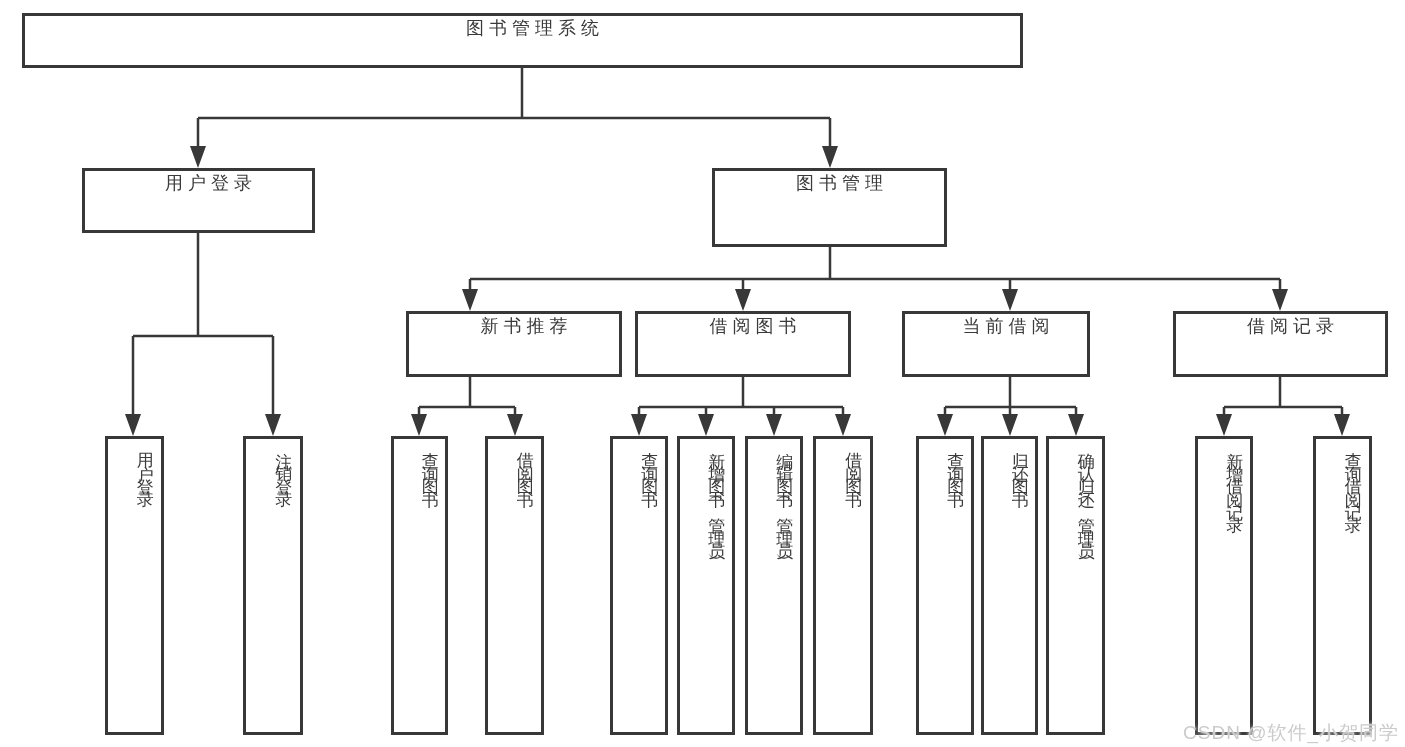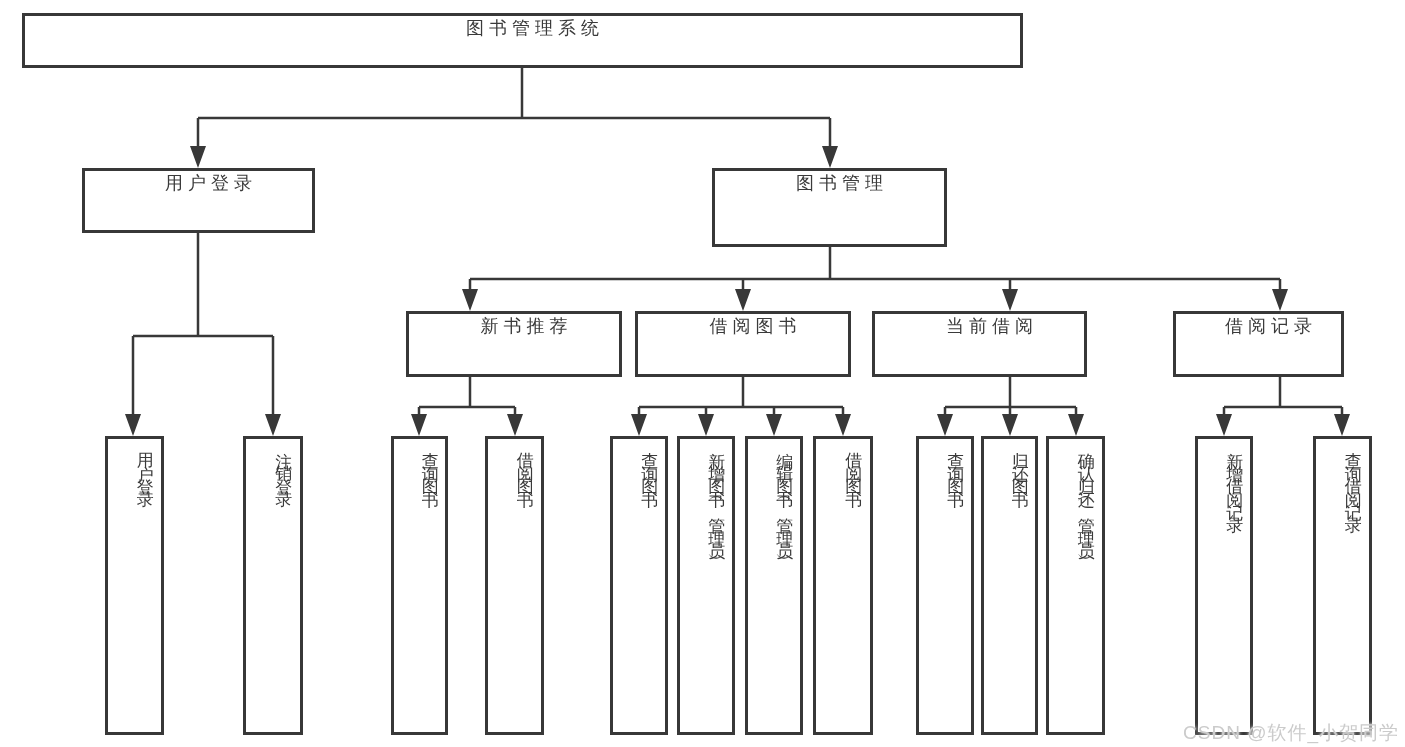--- a/index.html
+++ b/index.html
@@ -22,22 +22,22 @@
     color: #3a3a3a; white-space: nowrap;
   }
   
   .b-root  { left: 22px;  top: 13px;  width: 1001px; height: 55px; }
   
   .b-login { left: 82px;  top: 168px; width: 233px; height: 65px; }
   .b-mgmt  { left: 712px; top: 168px; width: 235px; height: 79px; }
   
   .b-new   { left: 362px;  top: 311px; width: 216px; height: 66px; margin-left: 44px; }
   .b-bor   { left: 635px;  top: 311px; width: 216px; height: 66px; }
-  .b-cur   { left: 872px;  top: 311px; width: 215px; height: 66px; }
-  .b-rec   { left: 1173px; top: 311px; width: 171px; height: 66px; }
+  .b-cur   { left: 902px;  top: 311px; width: 188px; height: 66px; }
+  .b-rec   { left: 1173px; top: 311px; width: 215px; height: 66px; }
   
   .leaf { top: 436px; height: 299px; }
   .l-g1a { left: 105px;  width: 59px; }
   .l-g1b { left: 243px;  width: 60px; }
   .l-g2a { left: 391px;  width: 57px; }
   .l-g2b { left: 485px;  width: 59px; }
   .l-g3a { left: 610px;  width: 58px; }
   .l-g3b { left: 677px;  width: 58px; }
   .l-g3c { left: 745px;  width: 58px; }
   .l-g3d { left: 813px;  width: 60px; }

